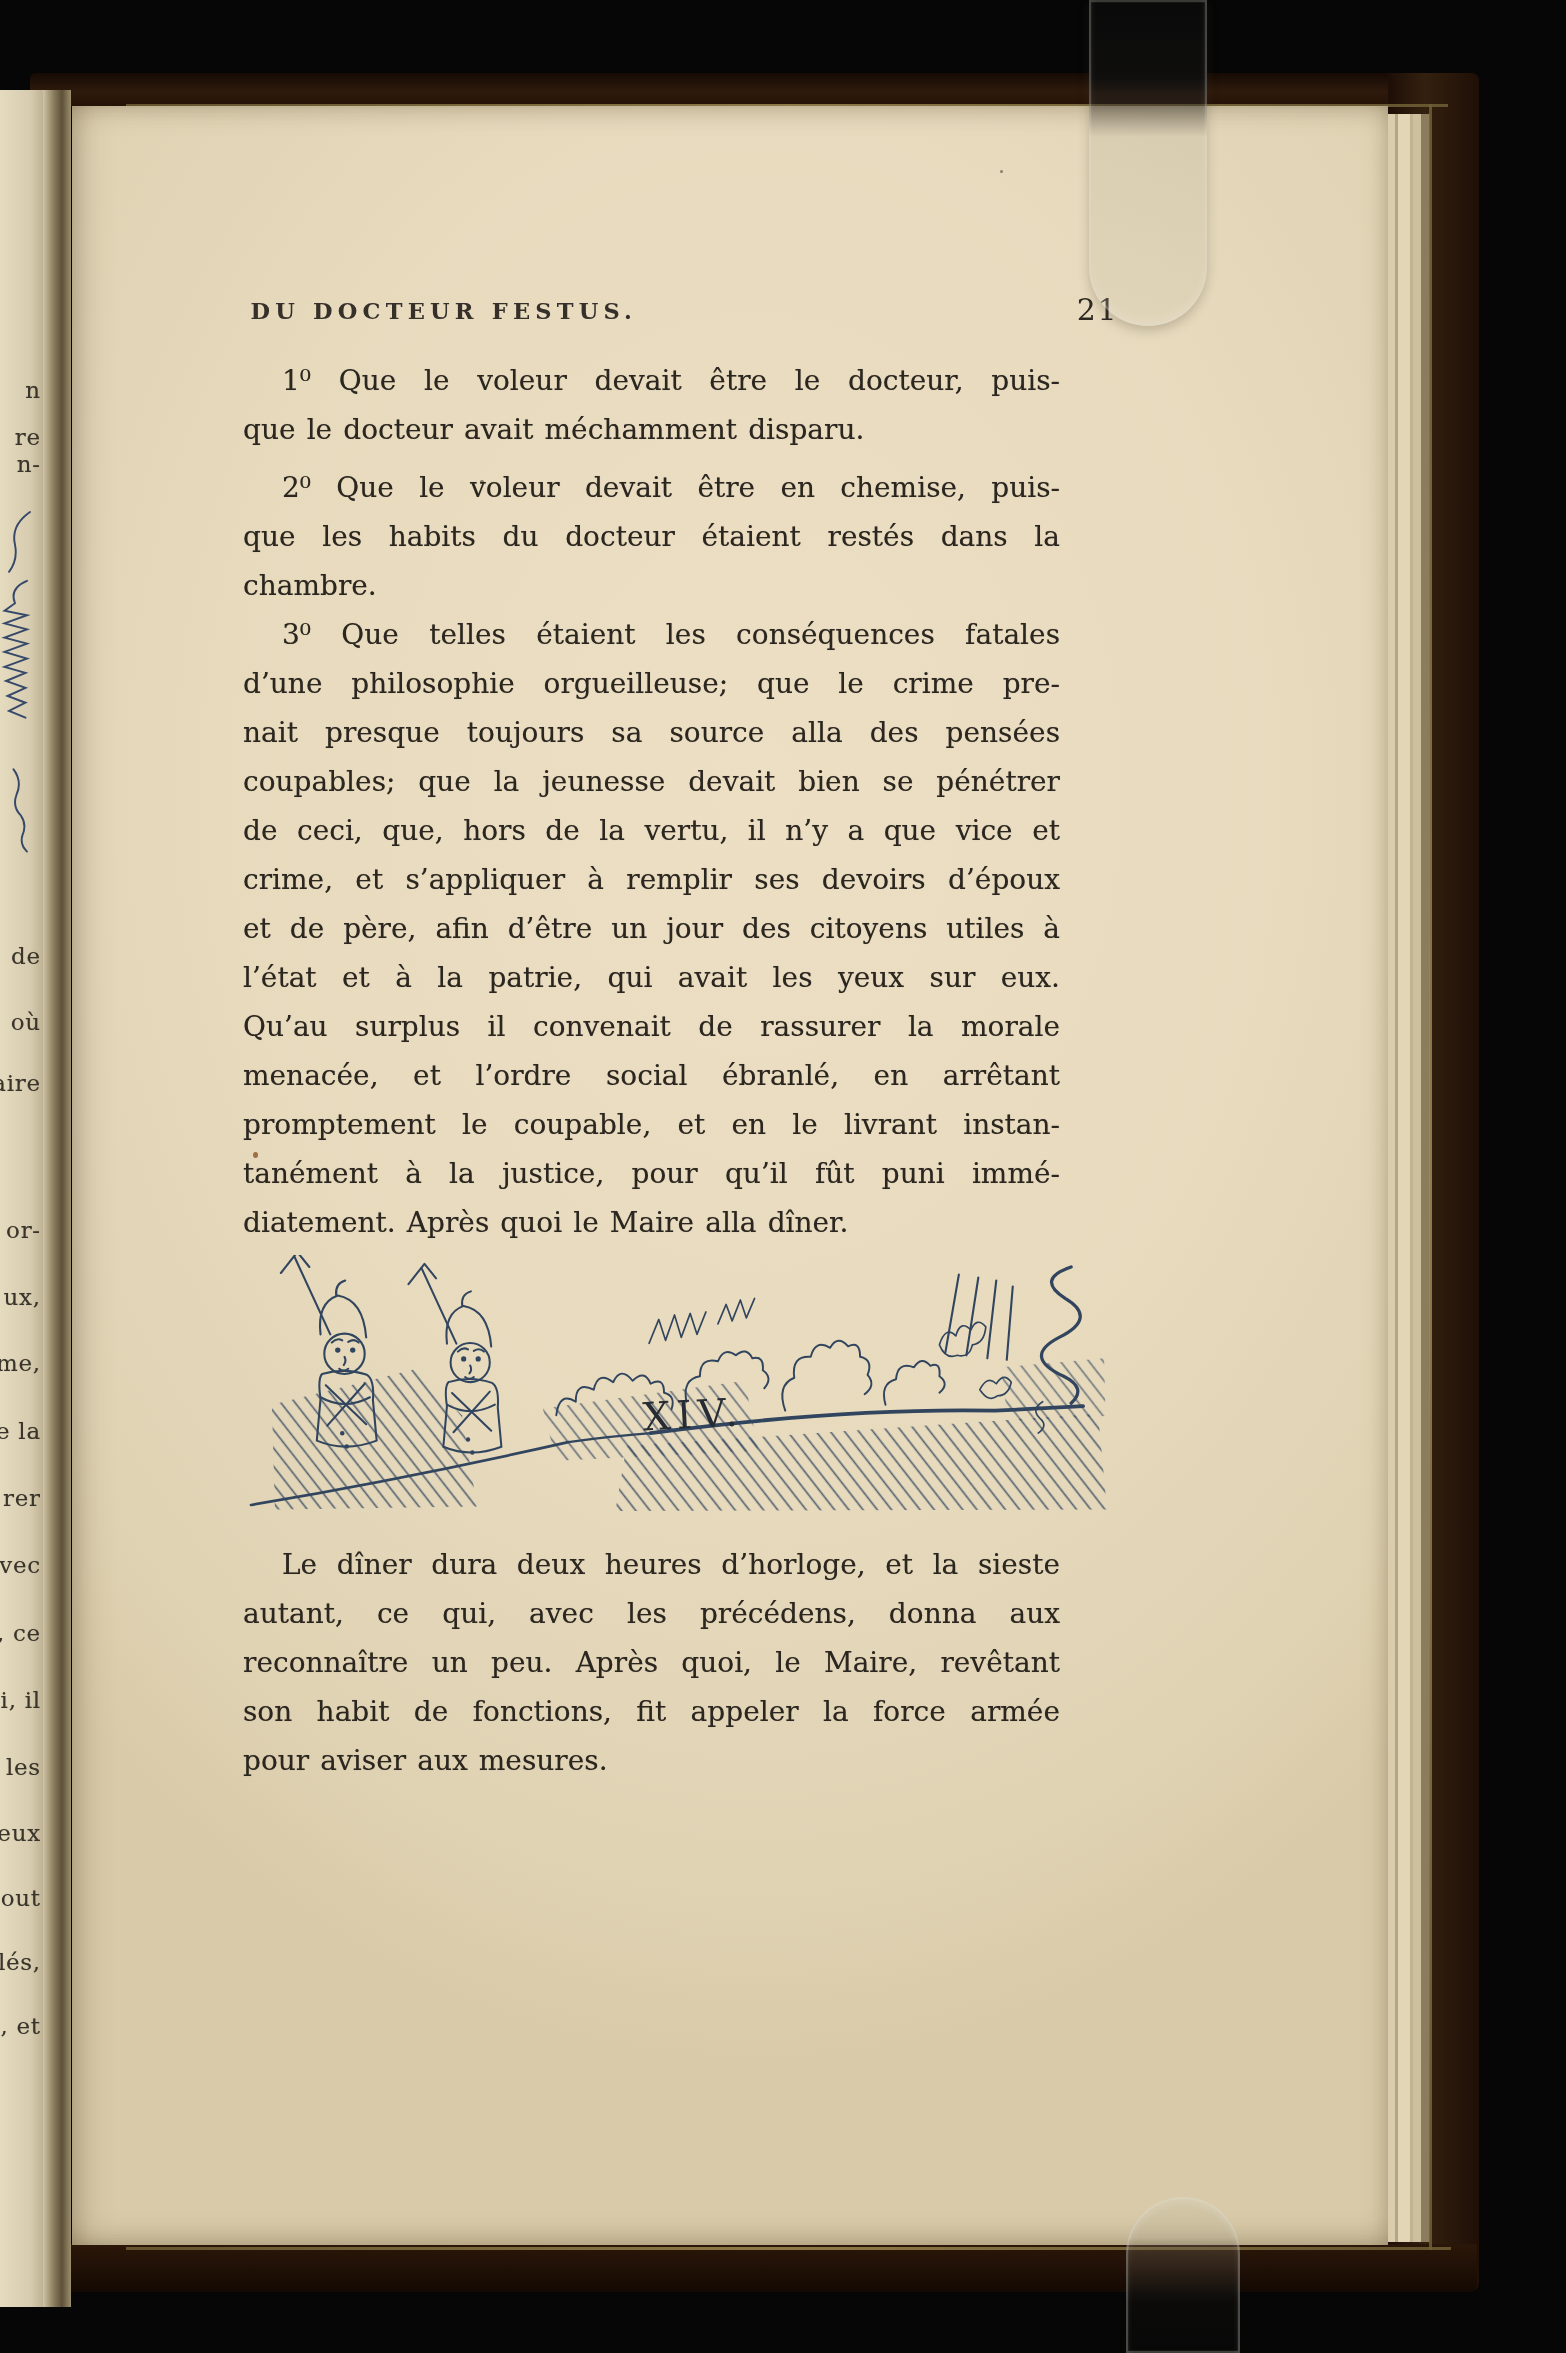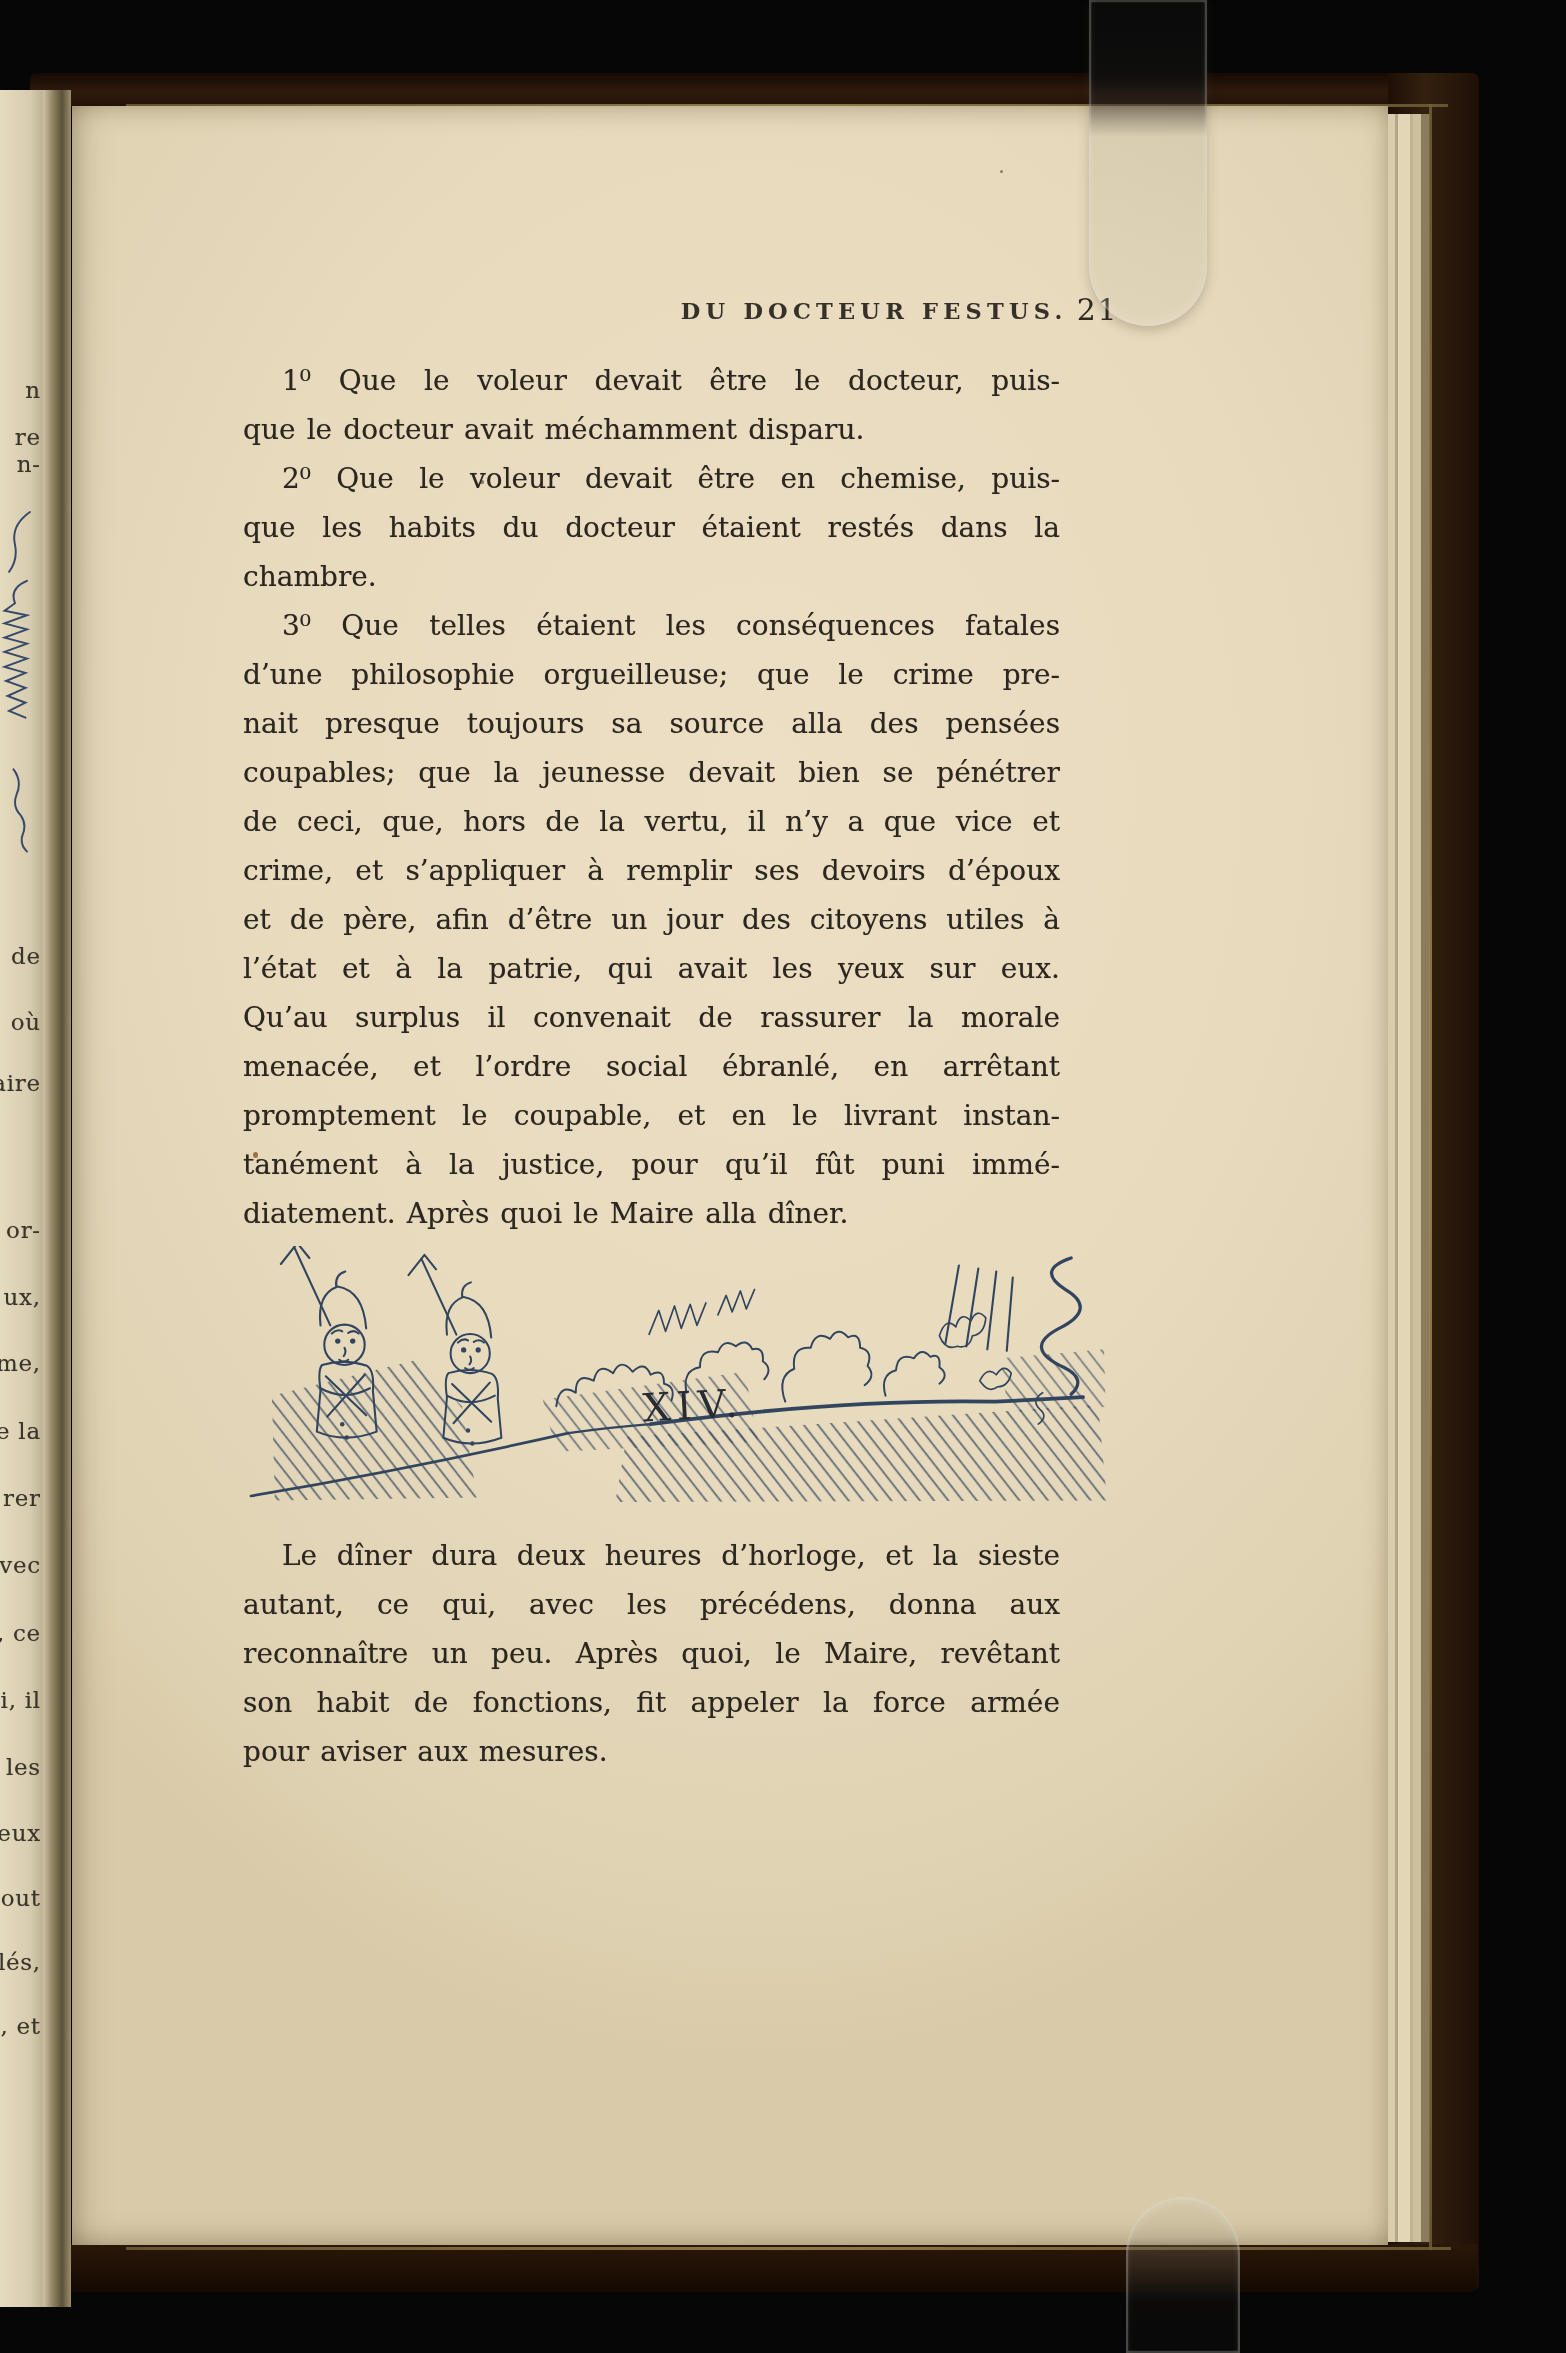--- a/index.html
+++ b/index.html
@@ -41,25 +41,25 @@
                      inset 0 15px 30px -18px rgba(94,78,50,.35),
                      inset 0 -18px 33px -19.5px rgba(94,78,50,.4); }
   .speck { position:absolute; border-radius:50%; }
   .speck1 { left:181px;  top:1046px; width:5.2px; height:6px; background:#8a5526; opacity:.8; }
   .speck2 { left:408px;  top:374px;  width:3.7px; height:3.7px; background:#5b5442; opacity:.7; }
   .speck3 { left:928px; top:64px;   width:3px; height:3px; background:#4a442f; opacity:.6; }
 
   
   .content { position:absolute; left:171px; top:192px; width:817px; color:#2b261f; }
   .header  { position:relative; height:40px; margin-bottom:18px; }
-  .running-title { text-align:right; font-size:22.5px; font-weight:bold; letter-spacing:5.2px;
+  .running-title { text-align:left; font-size:22.5px; font-weight:bold; letter-spacing:5.2px;
                    color:#35302a; transform:translateX(7.5px); }
   .pagenum { position:absolute; right:-58px; top:-6px; font-size:30px; letter-spacing:1.5px; color:#2e2923; }
   .para  { font-size:28px; line-height:49px; word-spacing:2.2px; }
-  .p2 { } .p3 { } .p4 { margin-top:23px; }
+  .p2 { margin-top:9px; } .p3 { } .p4 { margin-top:23px; }
   .tline { text-align:justify; text-align-last:justify; text-shadow:0 0 0.7px rgba(43,38,31,.4); }
   .tline.tlast { text-align-last:left; }
   .para .tline:first-child { text-indent:39px; }
 
   
   .vignette { display:block; width:898px; height:262px; margin:7.5px 0 0 -13.5px; }
   .vignette path, .vignette circle { stroke:#31455f; fill:none; stroke-linecap:round; stroke-linejoin:round; }
   .vignette .dot { fill:#31455f; stroke:none; }
   .vignette text { font-family:"DejaVu Serif", serif; font-size:52px; letter-spacing:8px; fill:#272b33; }
 

